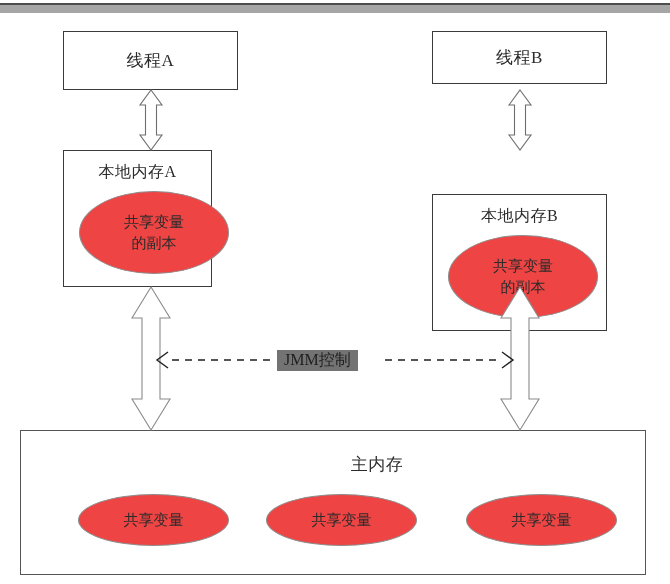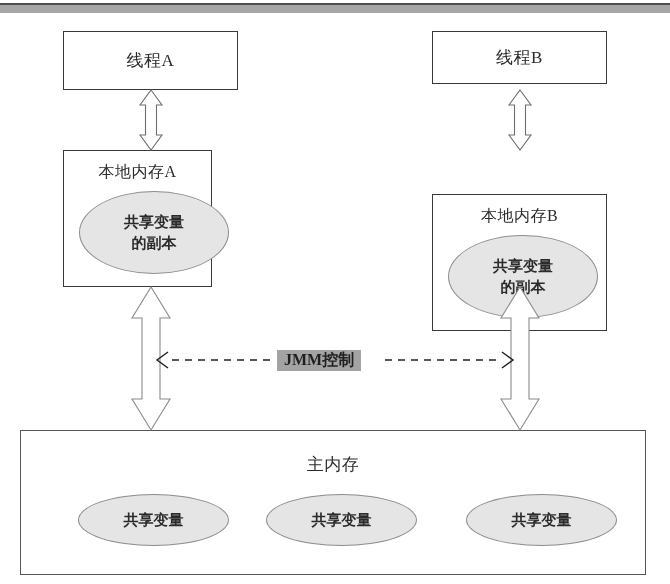--- a/index.html
+++ b/index.html
@@ -61,25 +61,24 @@
   }
   .mainmem-label {
     top: 22px;
     font-size: 17px;
   }
   .ellipse {
     position: absolute;
     box-sizing: border-box;
     border: 1px solid #8d8d8d;
     border-radius: 50%;
-    background: #e5e5e5;
+    background: #ef4444;
     display: flex;
     align-items: center;
     justify-content: center;
-    font-weight: bold;
   }
   .ellipse-text {
     text-align: center;
     color: #2b2b2b;
     font-size: 15px;
     line-height: 1.35;
     white-space: pre-line;
   }
   .ellipse-text.single {
     font-size: 15px;
@@ -90,24 +89,23 @@
     left: 0;
     top: 0;
     width: 670px;
     height: 584px;
     pointer-events: none;
   }
   .jmm-label {
     position: absolute;
     color: #1f1f1f;
     font-size: 16px;
-    background: #a3a3a3;
+    background: #737373;
     padding: 0 7px;
     white-space: nowrap;
-    font-weight: bold;
   }
 </style>
 </head>
 <body>
 
 <div id="canvas">
 
   <div id="top-bar"></div>
 
   <div class="node-box" style="left:63px; top:31px; width:175px; height:59px;">
@@ -127,21 +125,21 @@
   </div>
 
   <div class="node-box" style="left:432px; top:150px; width:175px; height:137px;margin-top:44px;">
     <div class="box-label localmem-label">本地内存B</div>
     <div class="ellipse" style="left:15px; top:40px; width:150px; height:83px;">
       <div class="ellipse-text">共享变量
 的副本</div>
     </div>
   </div>
 
-  <div class="main-box" style="left:20px; top:430px; width:626px; height:145px;">
+  <div class="main-box" style="left:20px; top:430px; width:626px; height:145px;padding-left:44px;">
     <div class="box-label mainmem-label">主内存</div>
 
     <div class="ellipse" style="left:57px; top:63px; width:151px; height:52px;">
       <div class="ellipse-text single">共享变量</div>
     </div>
 
     <div class="ellipse" style="left:245px; top:63px; width:151px; height:52px;">
       <div class="ellipse-text single">共享变量</div>
     </div>
 

